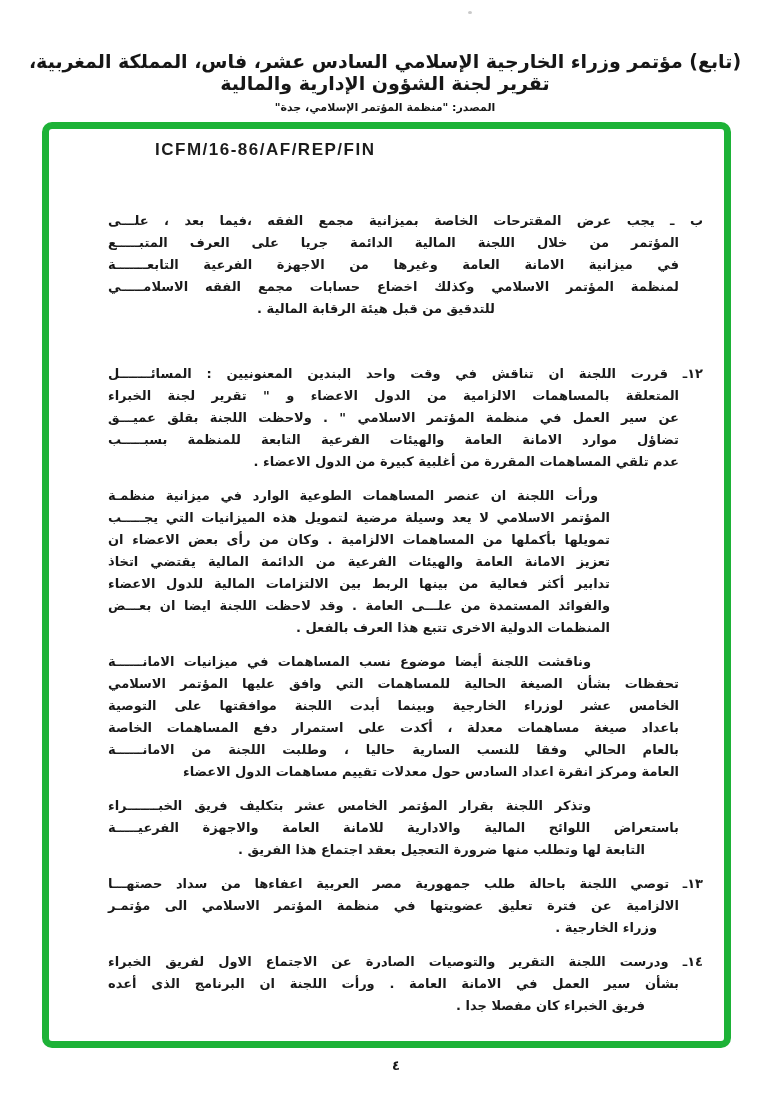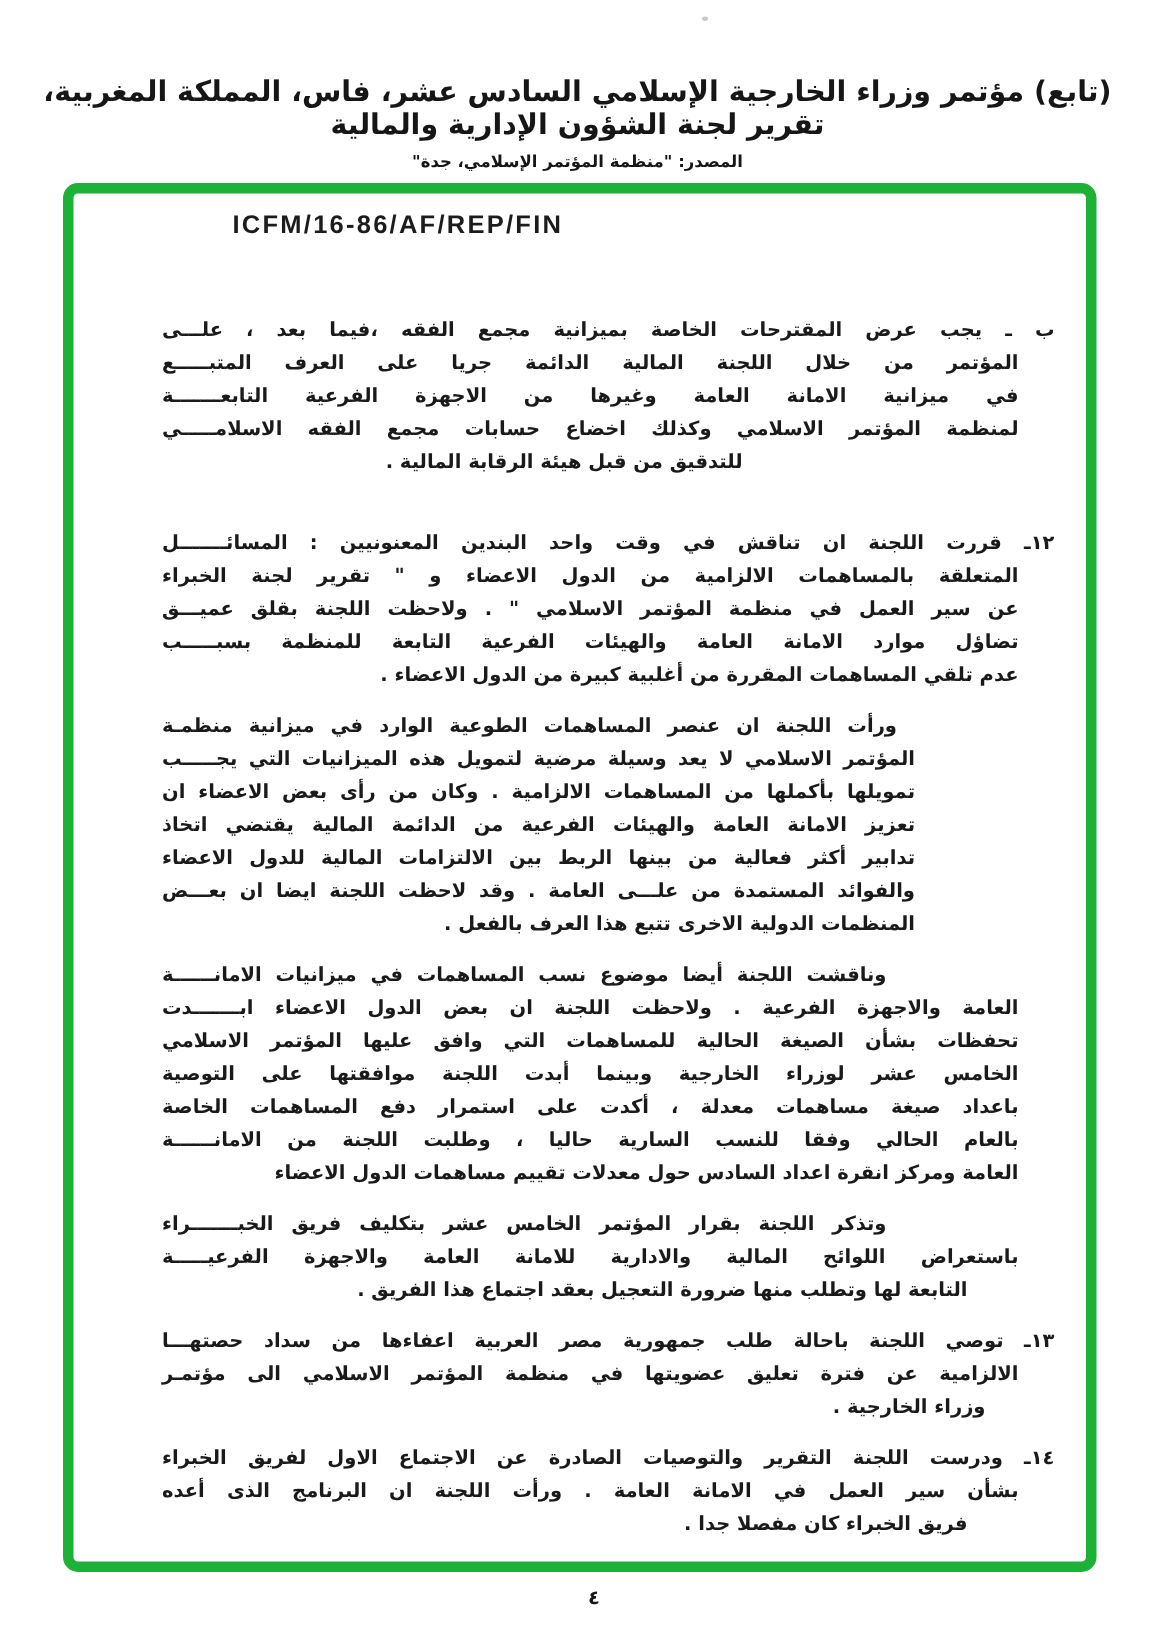--- a/index.html
+++ b/index.html
@@ -18,21 +18,21 @@
   .docref{
     position:absolute;top:140px;left:155px;
     font-family:Liberation Sans, sans-serif;
     font-size:17px;font-weight:bold;letter-spacing:1.5px;color:#1c1c1c;
   }
   .content{
     position:absolute;top:210px;left:108px;right:67px;
     direction:rtl;font-size:13px;font-weight:bold;line-height:22px;color:#1a1a1a;
   }
   .para{margin-bottom:12px;}
-  .para.mb-lg{margin-bottom:32px;}
+  .para.mb-lg{margin-bottom:43px;}
   .line{text-align:justify;text-align-last:justify;}
   .para .line:last-child{text-align-last:right;}
   
   .hang .line{padding-right:24px;}
   .hang .line:first-child{padding-right:0;}
   
   .sub .line{padding-right:24px;}
   .sub .line:first-child{padding-right:112px;}
   .sub-deep .line{padding-right:93px;}
   .sub-deep .line:first-child{padding-right:105px;}
@@ -79,21 +79,20 @@
       <div class="line">ورأت اللجنة ان عنصر المساهمات الطوعية الوارد في ميزانية منظمـة</div>
       <div class="line">المؤتمر الاسلامي لا يعد وسيلة مرضية لتمويل هذه الميزانيات التي يجـــــب</div>
       <div class="line">تمويلها بأكملها من المساهمات الالزامية .  وكان من رأى بعض الاعضاء  ان</div>
       <div class="line">تعزيز الامانة العامة والهيئات الفرعية من الدائمة المالية يقتضي اتخاذ</div>
       <div class="line">تدابير أكثر فعالية من بينها الربط بين الالتزامات المالية للدول الاعضاء</div>
       <div class="line">والفوائد المستمدة من علـــى العامة . وقد لاحظت اللجنة ايضا ان بعـــض</div>
       <div class="line">المنظمات الدولية الاخرى تتبع هذا العرف بالفعل .</div>
     </div>
     <div class="para sub">
       <div class="line">وناقشت اللجنة أيضا موضوع نسب المساهمات في ميزانيات الامانــــــة</div>
-      <div class="line">العامة والاجهزة الفرعية . ولاحظت اللجنة ان بعض الدول الاعضاء ابـــــــدت</div>
       <div class="line">تحفظات بشأن الصيغة الحالية للمساهمات التي وافق عليها المؤتمر الاسلامي</div>
       <div class="line">الخامس عشر لوزراء الخارجية وبينما أبدت اللجنة موافقتها على التوصية</div>
       <div class="line">باعداد صيغة مساهمات معدلة ، أكدت على استمرار دفع المساهمات الخاصة</div>
       <div class="line">بالعام الحالي وفقا للنسب السارية حاليا ، وطلبت اللجنة من الامانــــــة</div>
       <div class="line">العامة ومركز انقرة اعداد السادس حول معدلات تقييم مساهمات الدول الاعضاء</div>
     </div>
     <div class="para sub li-md">
       <div class="line">وتذكر اللجنة بقرار المؤتمر الخامس عشر بتكليف فريق الخبـــــــراء</div>
       <div class="line">باستعراض اللوائح المالية والادارية للامانة العامة والاجهزة الفرعيـــــة</div>
       <div class="line">التابعة لها وتطلب منها ضرورة التعجيل بعقد اجتماع هذا الفريق .</div>

